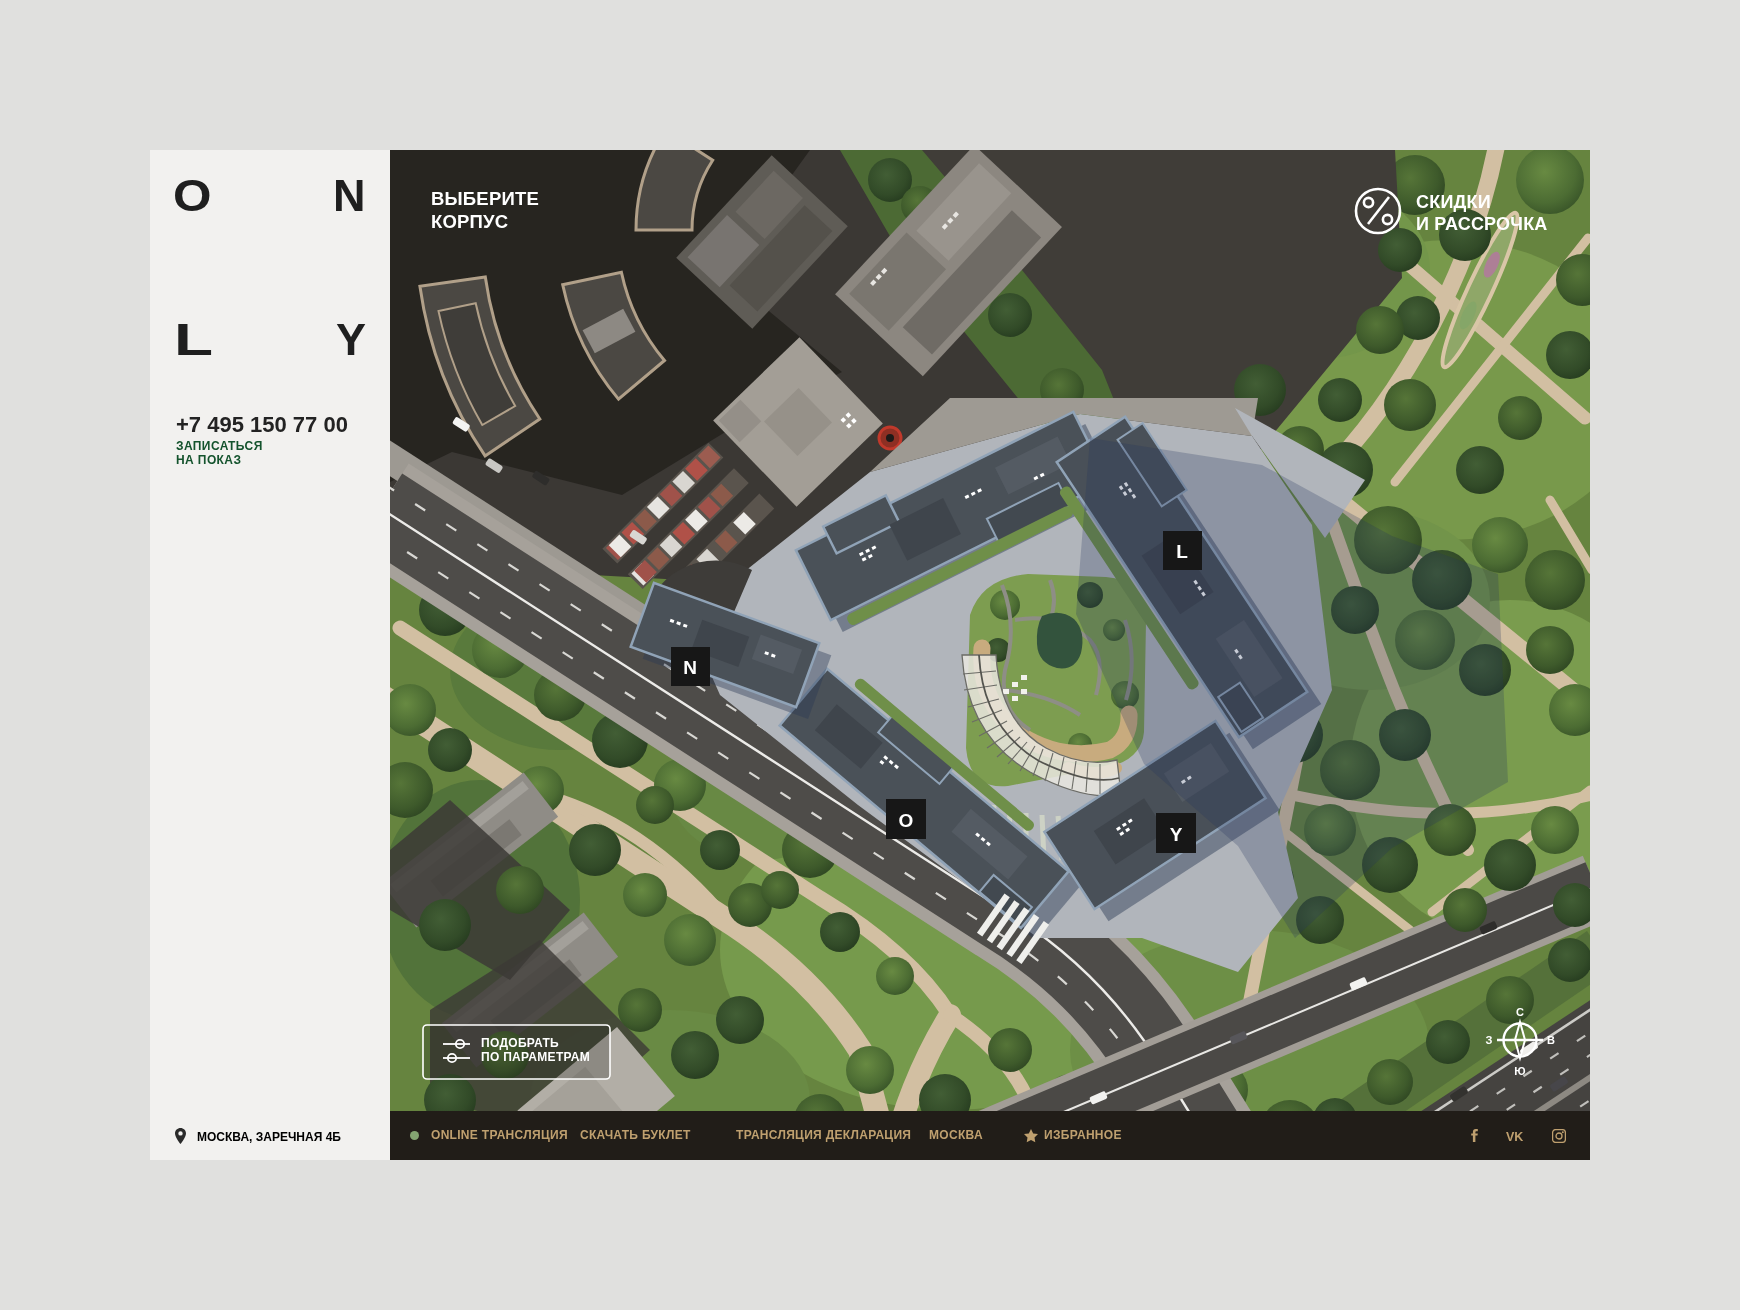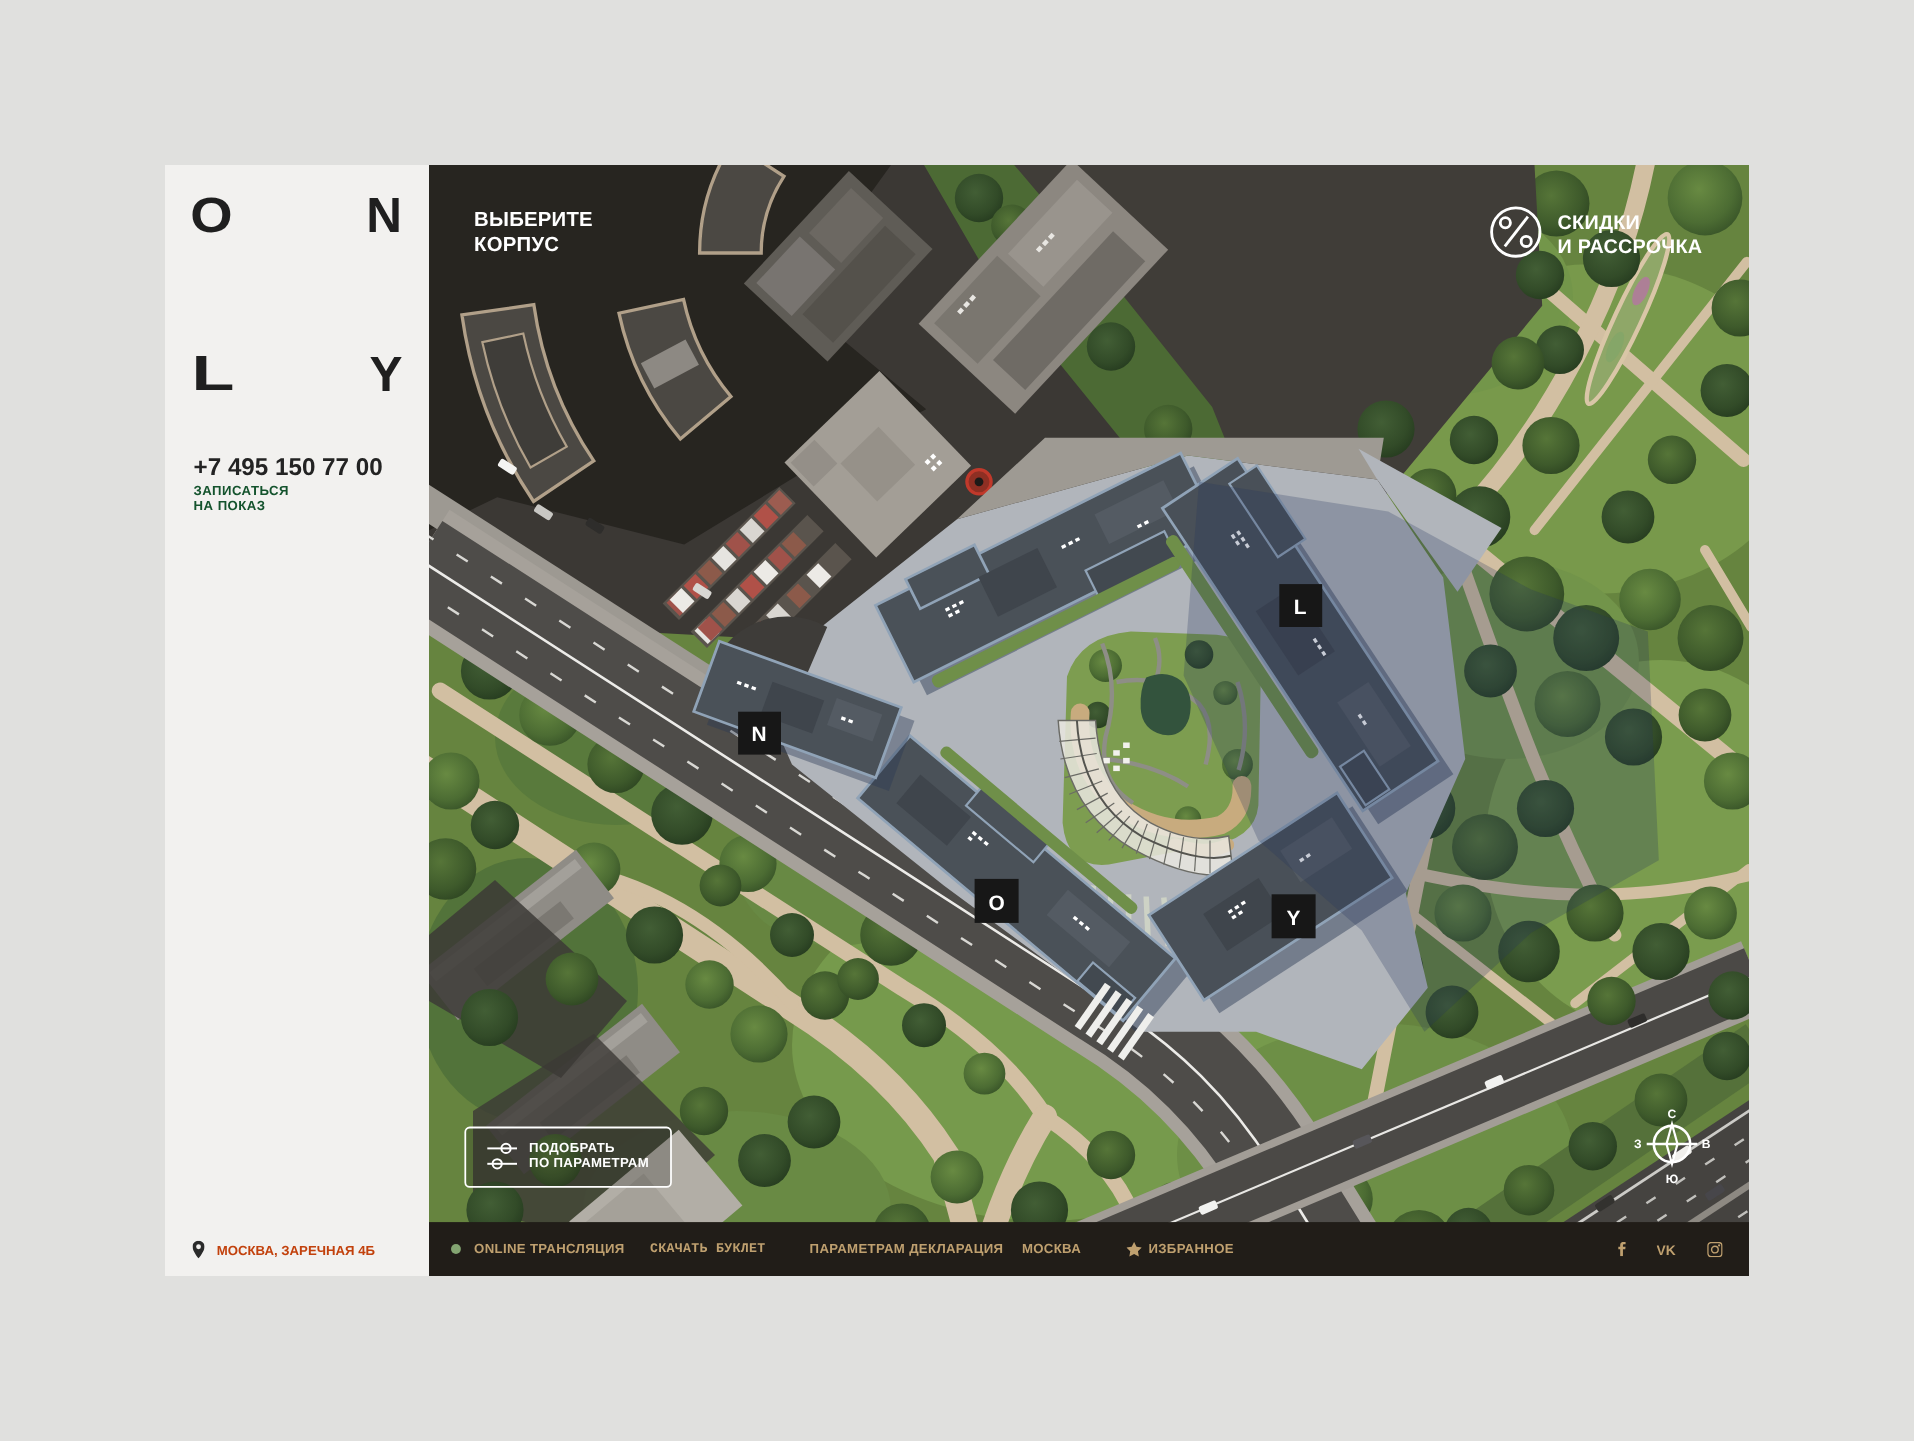--- a/index.html
+++ b/index.html
@@ -8,21 +8,21 @@
   .card{position:absolute;left:150px;top:150px;width:1440px;height:1010px;}
   .sidebar{position:absolute;left:0;top:0;width:240px;height:1010px;background:#f2f1ef;}
   .logo{position:absolute;left:23px;top:20px;width:192px;height:200px;color:#1f1f1f;font-weight:bold;font-size:45px;letter-spacing:0;}
   .logo span{position:absolute;}
   .phone{position:absolute;left:26px;top:262px;font-size:22px;font-weight:bold;color:#232323;letter-spacing:0;}
   .signup{position:absolute;left:26px;top:289px;font-size:12px;font-weight:bold;color:#14532d;line-height:14px;letter-spacing:.4px;}
   .menu{position:absolute;left:27px;top:495px;font-size:19px;font-weight:bold;color:#262626;line-height:22.3px;letter-spacing:.2px;}
   .menu .ind{padding-left:12px;}
   .menu .act{color:#c5a379;}
   .menu .gap{height:9px;}
-  .addr{position:absolute;left:25px;top:973px;width:215px;height:28px;font-size:12px;font-weight:bold;color:#c2410c;letter-spacing:0;}
+  .addr{position:absolute;left:25px;top:973px;width:215px;height:28px;font-size:12px;font-weight:bold;color:#000000;letter-spacing:0;}
   .map{position:absolute;left:240px;top:0;width:1324px;height:1010px;overflow:hidden;}
   .bottombar{position:absolute;left:240px;top:961px;width:1200px;height:49px;background:#211d18;}
   .bb-item{position:absolute;top:0;height:44px;line-height:49px;font-size:12px;font-weight:bold;color:#bfa06f;letter-spacing:.3px;white-space:nowrap;}
 </style>
 </head>
 <body>
 <div class="card">
 
   <div class="map">
   <svg width="1200" height="1010" viewBox="0 0 1200 1010">
@@ -649,23 +649,23 @@
       <span style="position:absolute;left:22px;top:7px;">МОСКВА, ЗАРЕЧНАЯ 4Б</span>
     </div>
   </div>
 
   <div class="bottombar">
 
     <div style="position:absolute;left:20px;top:20px;width:9px;height:9px;border-radius:50%;background:#83a471;"></div>
 
     <div class="bb-item" style="left:41px;">ONLINE ТРАНСЛЯЦИЯ</div>
 
-    <div class="bb-item" style="left:201px;font-family:Liberation Mono, monospace;">СКАЧАТЬ БУКЛЕТ</div>
-
-    <div class="bb-item" style="left:346px;">ПАРАМЕТРАМ ДЕКЛАРАЦИЯ</div>
+    <div class="bb-item" style="left:190px;">СКАЧАТЬ БУКЛЕТ</div>
+
+    <div class="bb-item" style="left:346px;">ТРАНСЛЯЦИЯ ДЕКЛАРАЦИЯ</div>
 
     <div class="bb-item" style="left:539px;">МОСКВА</div>
 
     <svg width="14" height="14" viewBox="0 0 14 14" style="position:absolute;left:634px;top:18px;">
         <path d="M7 0l2.2 4.4 4.8.7-3.5 3.4.8 4.8L7 11l-4.3 2.3.8-4.8L0 5.1l4.8-.7z" fill="#bfa06f"></path>
       </svg>
 
     <div class="bb-item" style="left:654px;">ИЗБРАННОЕ</div>
 
     <svg width="13" height="13" viewBox="0 0 13 13" style="position:absolute;left:1078px;top:18px;">

